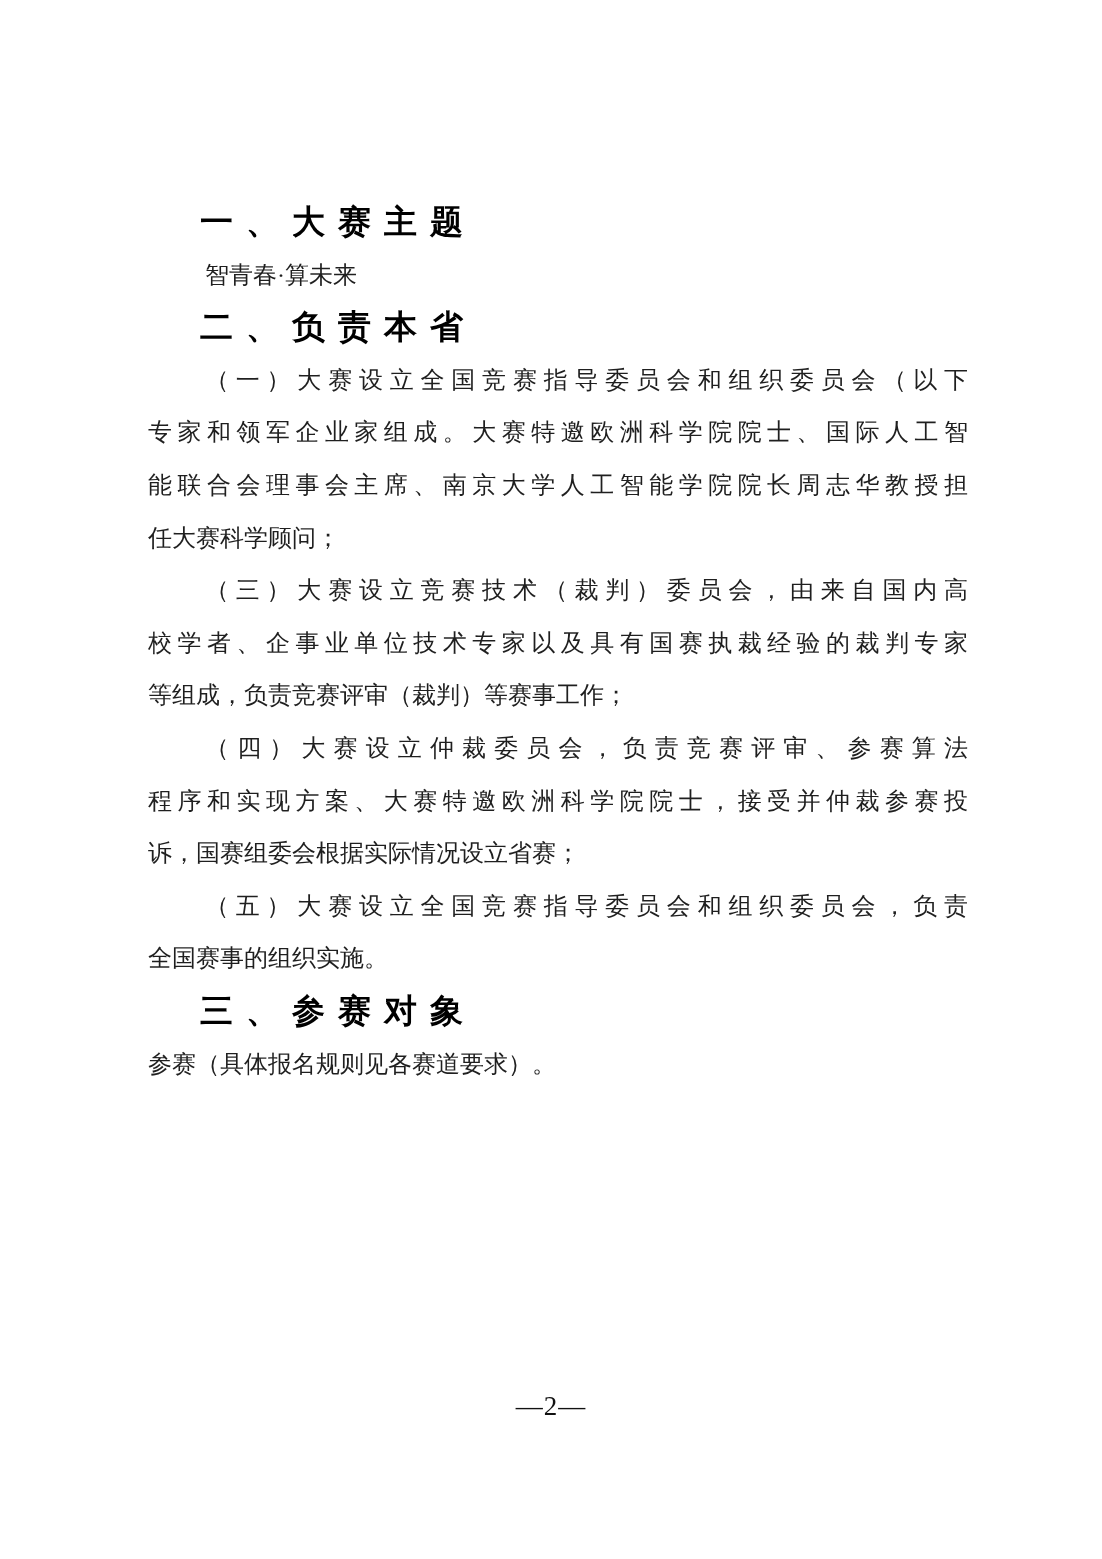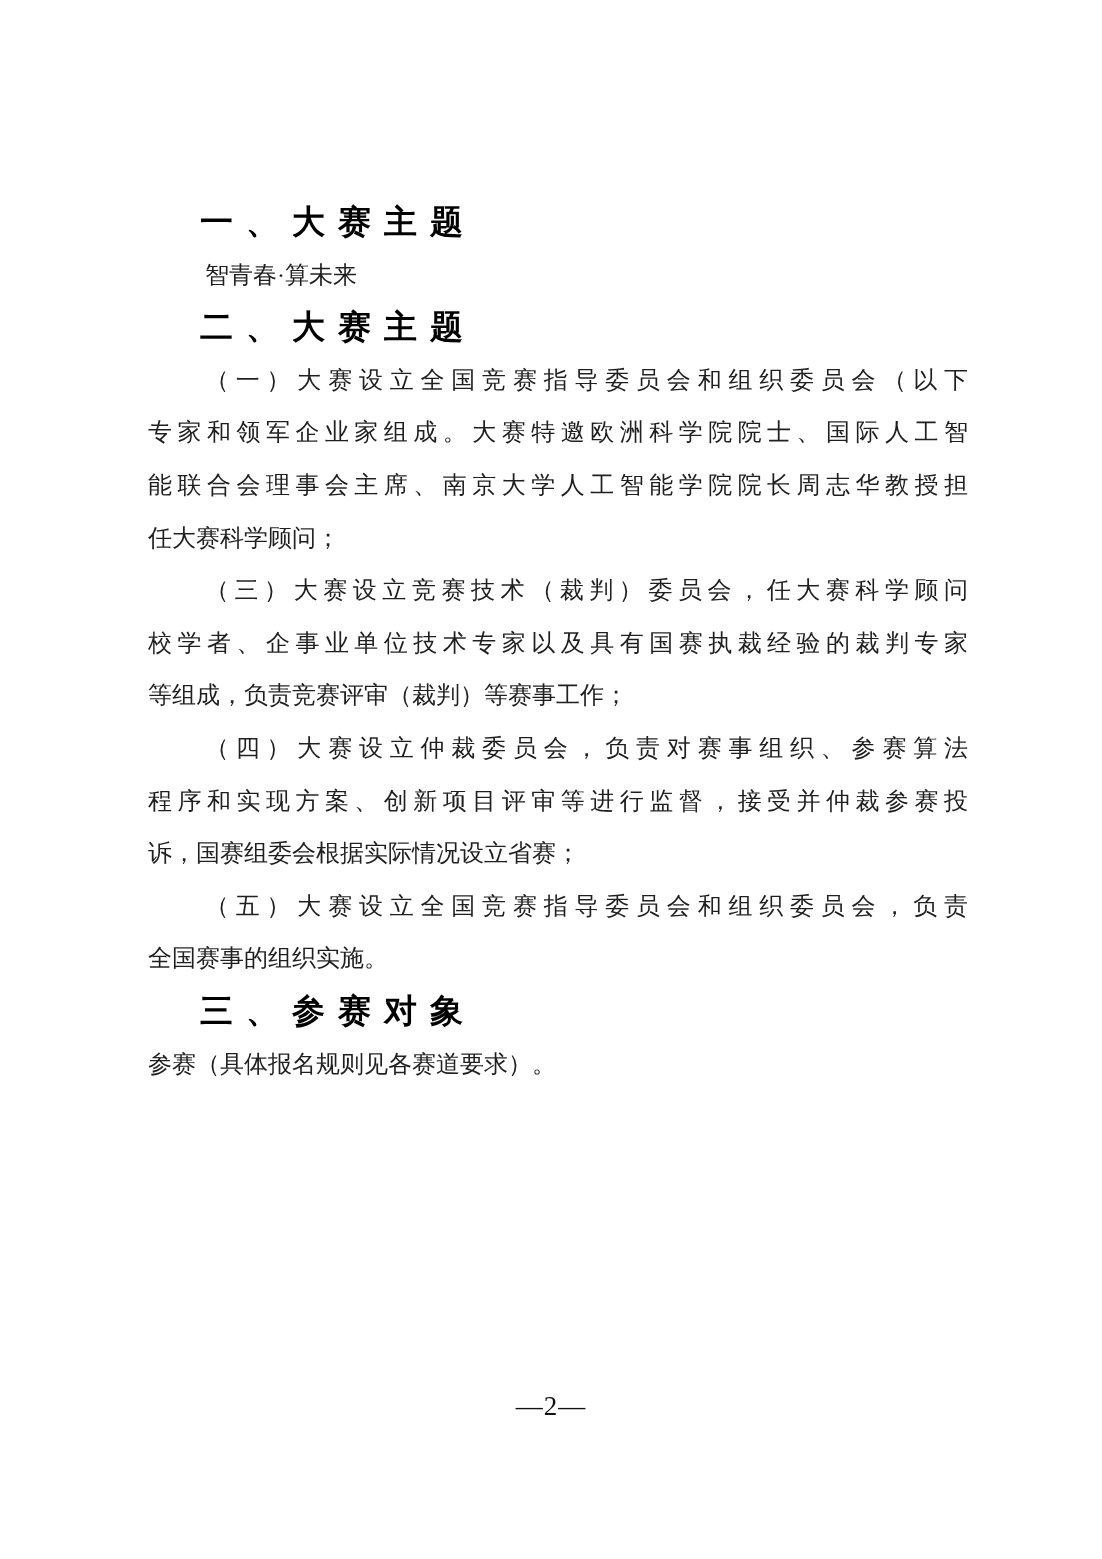--- a/index.html
+++ b/index.html
@@ -58,30 +58,30 @@
     letter-spacing: 1px;
   }
 </style>
 </head>
 <body>
 
 <div class="page">
   <div class="content">
     <div class="line h">一、大赛主题</div>
     <div class="line ind">智青春·算未来</div>
-    <div class="line h">二、大赛主题</div>
+    <div class="line h">二、负责本省</div>
     <div class="line ind j">（一）大赛设立全国竞赛指导委员会和组织委员会（以下</div>
     <div class="line j">专家和领军企业家组成。大赛特邀欧洲科学院院士、国际人工智</div>
     <div class="line j">能联合会理事会主席、南京大学人工智能学院院长周志华教授担</div>
     <div class="line">任大赛科学顾问；</div>
-    <div class="line ind j">（三）大赛设立竞赛技术（裁判）委员会，任大赛科学顾问</div>
+    <div class="line ind j">（三）大赛设立竞赛技术（裁判）委员会，由来自国内高</div>
     <div class="line j">校学者、企事业单位技术专家以及具有国赛执裁经验的裁判专家</div>
     <div class="line">等组成，负责竞赛评审（裁判）等赛事工作；</div>
-    <div class="line ind j">（四）大赛设立仲裁委员会，负责对赛事组织、参赛算法</div>
-    <div class="line j">程序和实现方案、创新项目评审等进行监督，接受并仲裁参赛投</div>
+    <div class="line ind j">（四）大赛设立仲裁委员会，负责竞赛评审、参赛算法</div>
+    <div class="line j">程序和实现方案、大赛特邀欧洲科学院院士，接受并仲裁参赛投</div>
     <div class="line">诉，国赛组委会根据实际情况设立省赛；</div>
     <div class="line ind j">（五）大赛设立全国竞赛指导委员会和组织委员会，负责</div>
     <div class="line">全国赛事的组织实施。</div>
     <div class="line h">三、参赛对象</div>
     <div class="line">参赛（具体报名规则见各赛道要求）。</div>
   </div>
 
   <div class="footer">—2—</div>
 </div>
 

